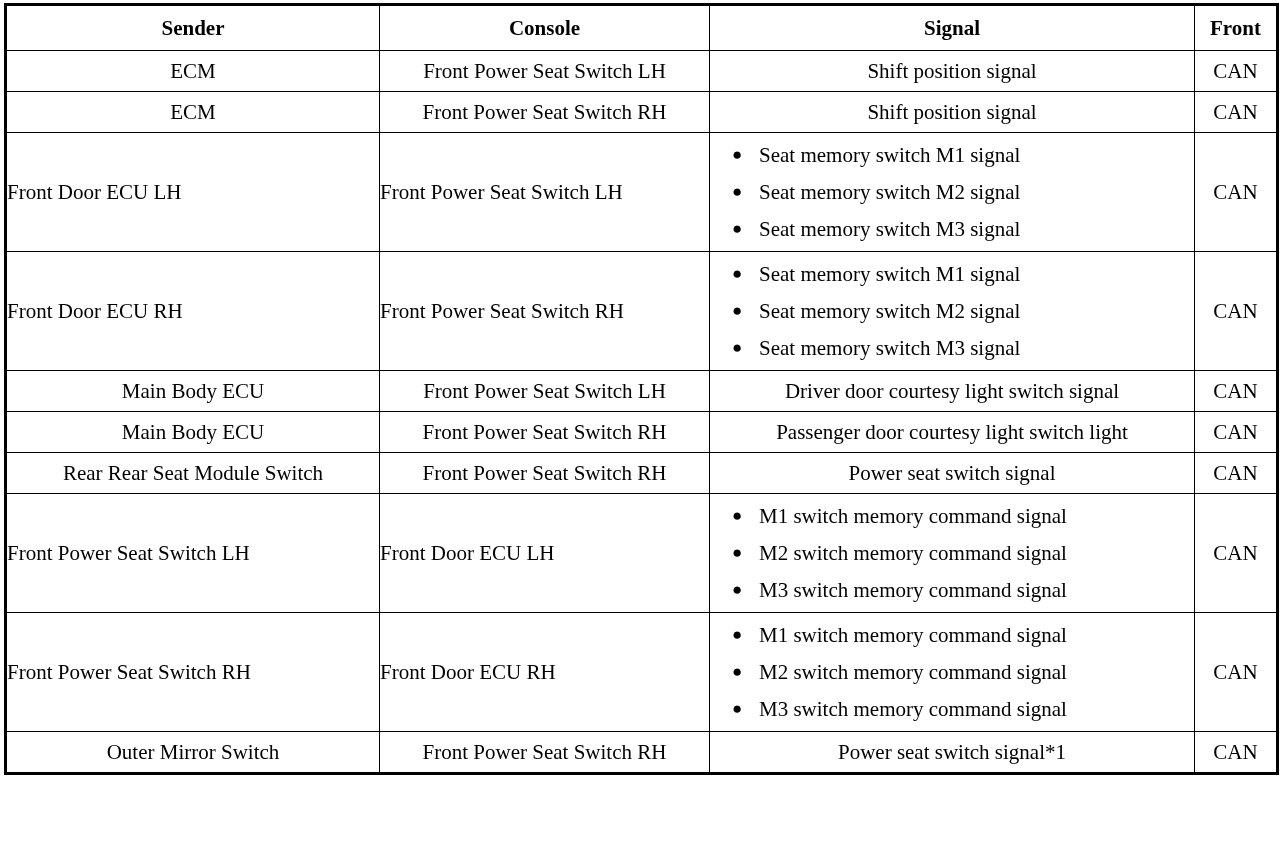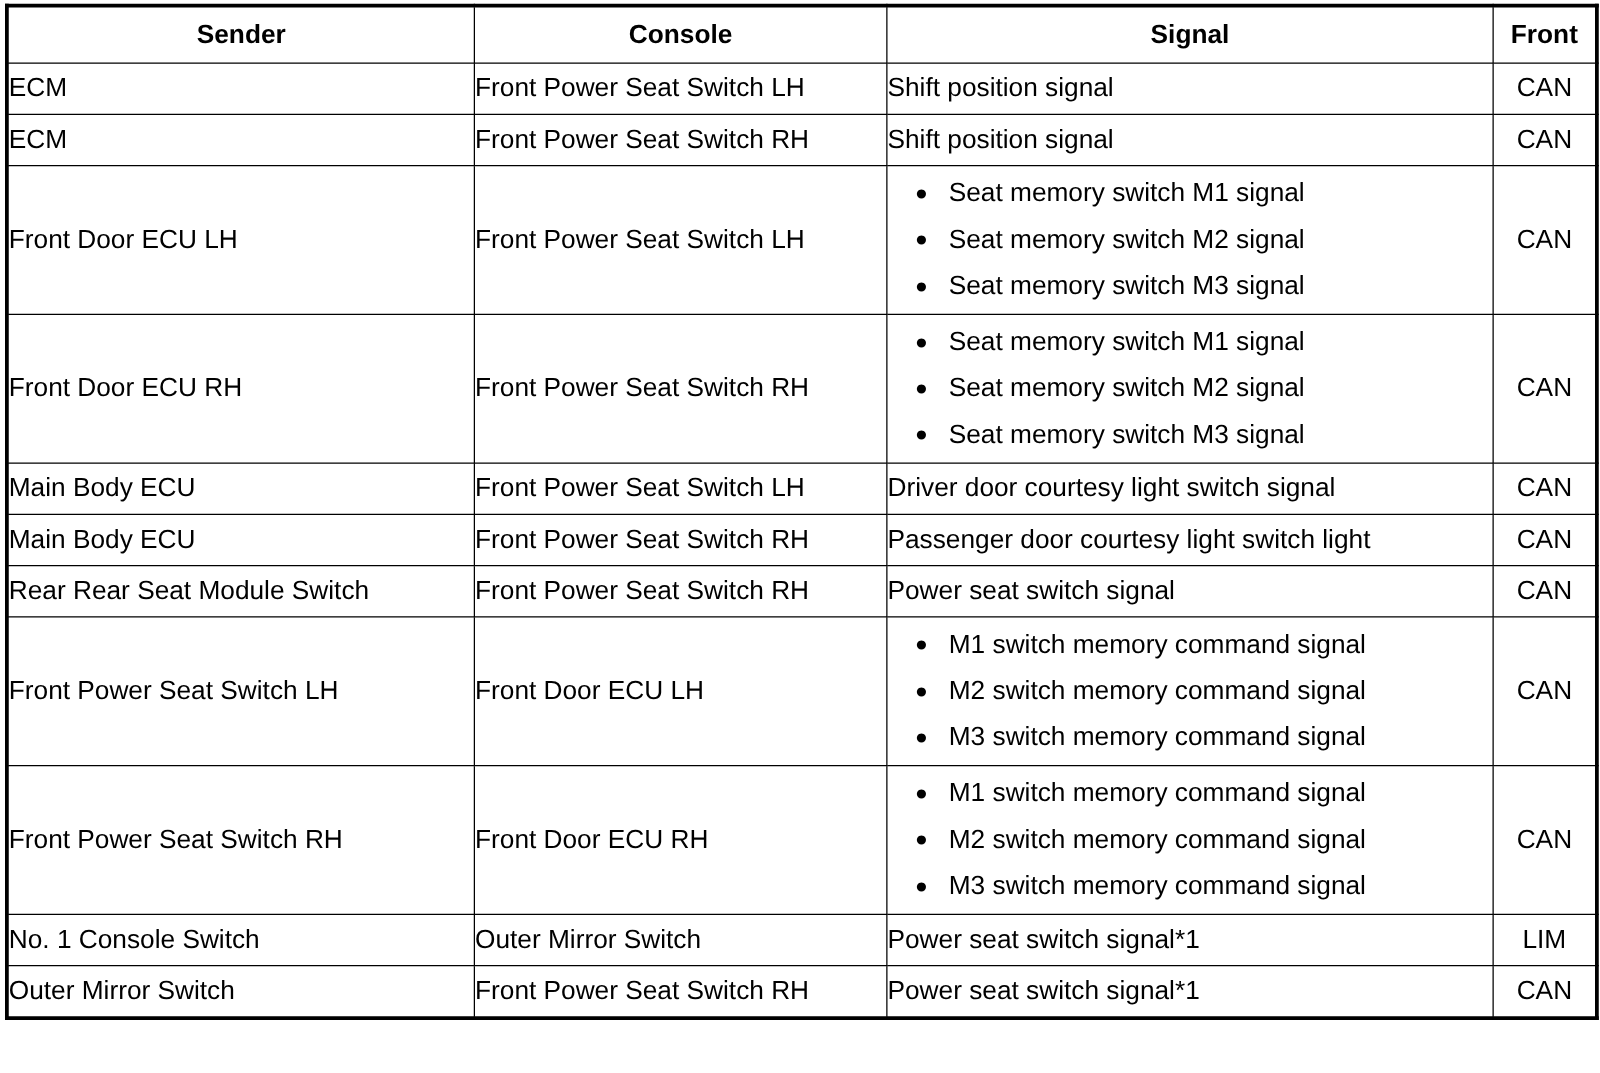--- a/index.html
+++ b/index.html
@@ -14,20 +14,21 @@
     font-family: "Liberation Sans", sans-serif;
     color: #000000;
     overflow: hidden;
   }
 
   .table-wrap {
     width: 1280px;
     height: 858px;
     box-sizing: border-box;
     padding: 3px 4px 4px 4px;
+    font-family: Liberation Serif, serif;
   }
 
   table.comm-table {
     border-collapse: collapse;
     table-layout: fixed;
     width: 1272px;
     border: 3px solid #000;
   }
 
   table.comm-table col.col-sender   { width: 374px; }
@@ -57,21 +58,21 @@
     text-align: left;
     white-space: nowrap;
   }
 
   td.cell-line {
     text-align: center;
     padding: 3px 2px;
     white-space: nowrap;
   }
 
-  tbody tr.r-single td { height: 40px; }
+  tbody tr.r-single td { height: 40px; text-align: center; }
   tbody tr.r-bullet3 td { height: 118px; }
   tbody tr.r-bullet2 td { height: 82px; }
 
   ul.bullets {
     list-style: none;
     margin: 0;
     padding: 0 0 0 22px;
   }
   ul.bullets li {
     position: relative;
@@ -180,26 +181,20 @@
           <td class="cell">
             <ul class="bullets">
               <li><span class="bullet-dot">●</span><span>M1 switch memory command signal</span></li>
               <li><span class="bullet-dot">●</span><span>M2 switch memory command signal</span></li>
               <li><span class="bullet-dot">●</span><span>M3 switch memory command signal</span></li>
             </ul>
           </td>
           <td class="cell-line">CAN</td>
         </tr>
         <tr class="r-single">
-          <td class="cell">No. 1 Console Switch</td>
-          <td class="cell">Outer Mirror Switch</td>
-          <td class="cell">Power seat switch signal*1</td>
-          <td class="cell-line">LIM</td>
-        </tr>
-        <tr class="r-single">
           <td class="cell">Outer Mirror Switch</td>
           <td class="cell">Front Power Seat Switch RH</td>
           <td class="cell">Power seat switch signal*1</td>
           <td class="cell-line">CAN</td>
         </tr>
       </tbody>
   </table>
 </div>
 
 </body></html>

